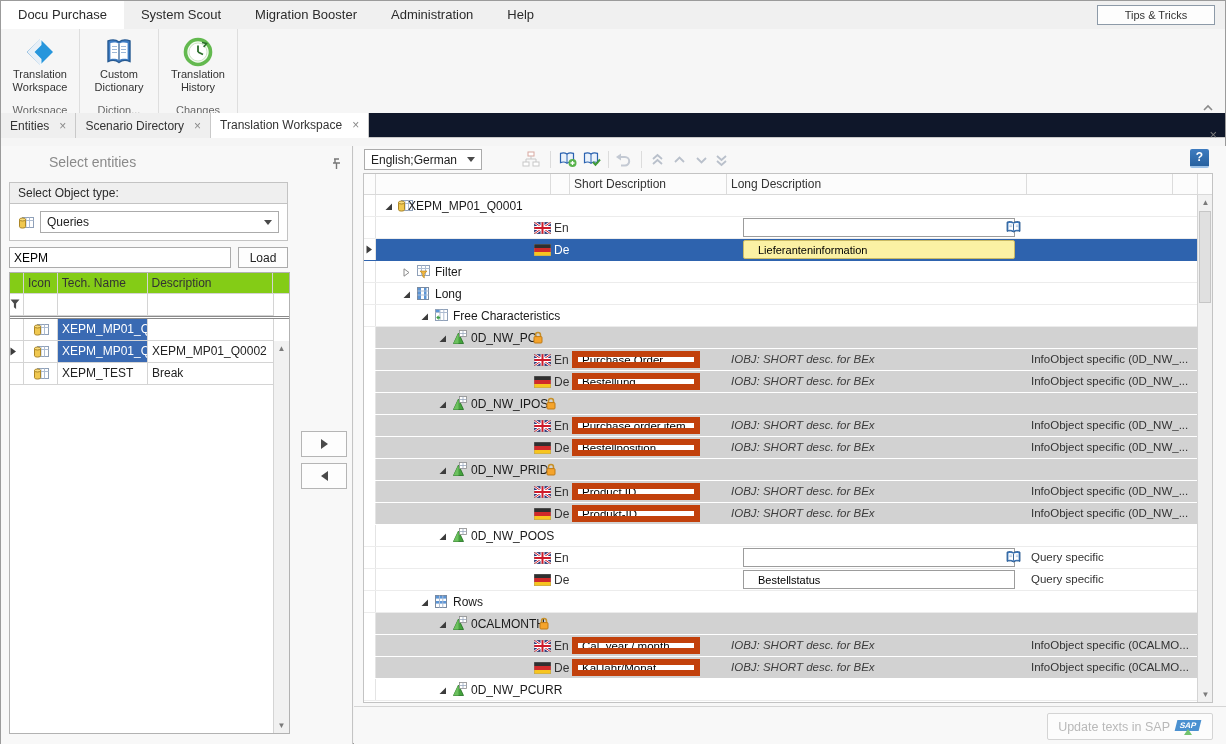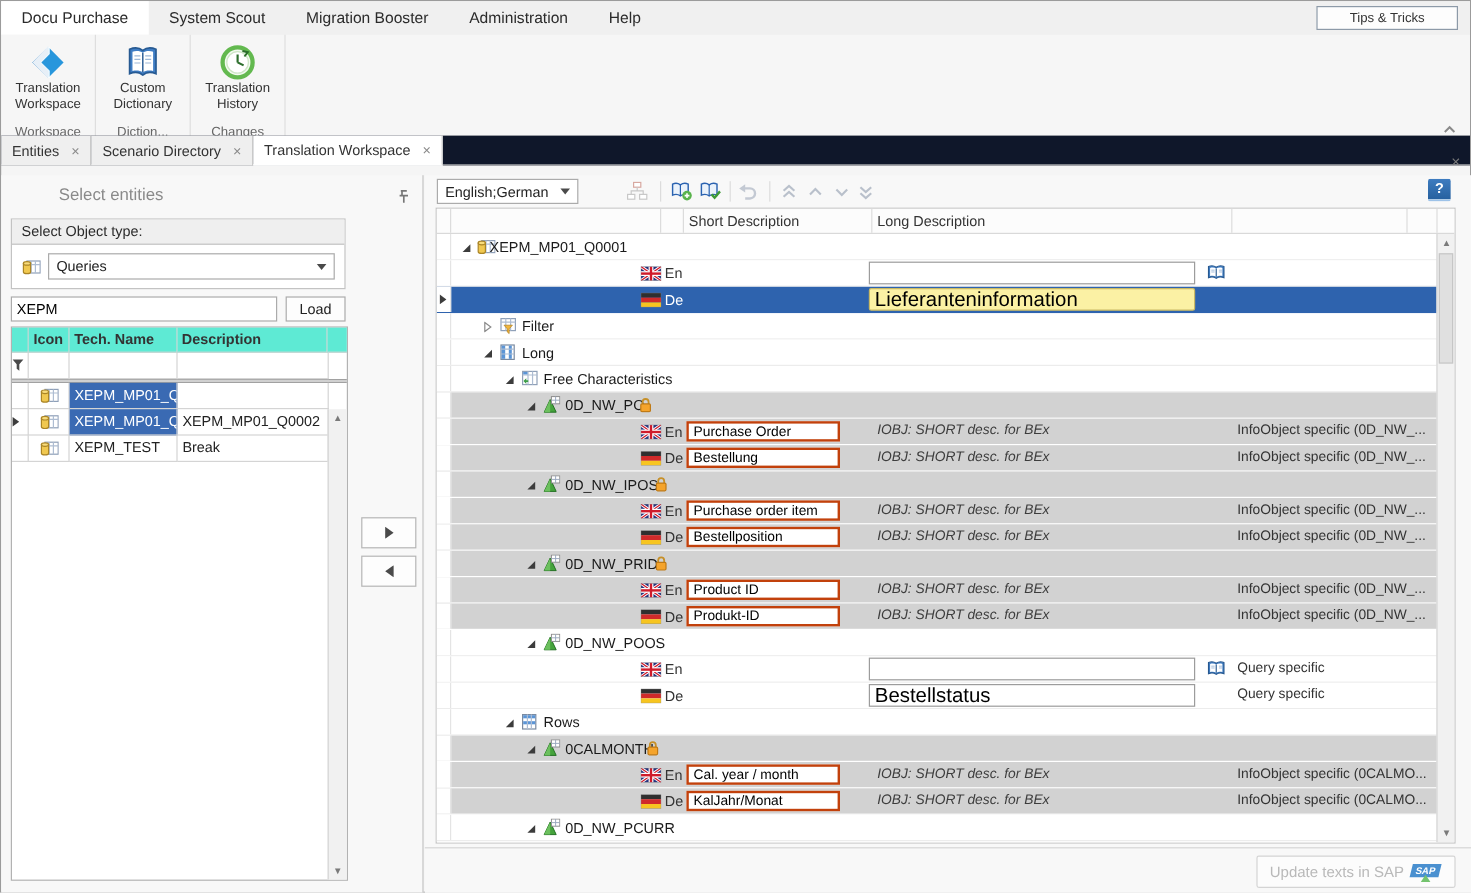--- a/index.html
+++ b/index.html
@@ -44,21 +44,21 @@
   .combo { flex:1; height:22px; border:1px solid #ababab; background:#fff; display:flex; align-items:center; padding:0 6px; }
   .combo .cval { flex:1; }
   .caret { width:0; height:0; border-left:4px solid transparent; border-right:4px solid transparent; border-top:5px solid #4a4a4a; }
   #searchrow { position:absolute; left:8px; top:101px; width:279px; height:21px; }
   #search-input { position:absolute; left:0; top:0; width:222px; height:21px; border:1px solid #ababab; padding:0 4px; font:inherit; background:#fff; }
   #load-btn { position:absolute; right:0; top:0; width:50px; height:21px; border:1px solid #ababab; background:#fdfdfd; font:inherit; color:#222; }
 
   #lefttable { position:absolute; left:8px; top:126px; width:281px; bottom:10px; border:1px solid #b2b2b2; background:#fff; }
   .lt-row { display:flex; }
   .lt-cell { border-right:1px solid #d4d4d4; border-bottom:1px solid #d4d4d4; height:22px; line-height:21px; padding:0 4px; overflow:hidden; white-space:nowrap; }
-  .lt-head .lt-cell { background:#5eead4; height:21px; line-height:20px; color:#333;font-weight:bold; }
+  .lt-head .lt-cell { background:#84cc16; height:21px; line-height:20px; color:#333; }
   .lt-c0 { width:14px; padding:0; text-align:center; }
   .lt-c1 { width:34px; }
   .lt-c2 { width:90px; }
   .lt-c3 { width:126px; }
   .lt-c4 { width:16px; border-right:none; }
   .lt-dline { border-bottom:3px double #8a8a8a; }
   .lt-cell.sel { background:#3a6ab3; color:#fff; }
   .lt-icon { display:flex; align-items:center; justify-content:center; }
   #lt-scroll { position:absolute; right:0; top:68px; bottom:0; width:16px; background:#f1f1f1; border-left:1px solid #d4d4d4; }
   .sb-btn { position:absolute; left:1px; width:13px; height:13px; color:#7a7a7a; font-size:8px; text-align:center; line-height:13px; }
@@ -81,22 +81,22 @@
   .trow.gray .gutter, .trow.sel .gutter { background:#fff; }
   .gutter { position:absolute; left:0; top:0; width:12px; height:100%; border-right:1px solid #e4e4e4; background:#fff; }
   .trow.sel { background:#2e63ae; border-bottom:1px solid #2e63ae; }
   .trow.sel .tlang { color:#fff; }
   .texp { position:absolute; top:7px; }
   .ticon { position:absolute; top:3px; }
   .tlabel { position:absolute; top:4px; font-size:12px; color:#1a1a1a; white-space:nowrap; }
   .tlock { position:absolute; top:4px; }
   .tflag { position:absolute; left:170px; top:5px; }
   .tlang { position:absolute; left:190px; top:4px; color:#333; }
-  .tin-short { position:absolute; left:208px; top:2px; width:128px; height:17px; border:2px solid #c2410c; background:#fff; font:inherit; font-size:11.5px; padding:0 4px; }
-  .tin-long { position:absolute; left:360px; top:1px; width:272px; height:19px; border:1px solid #9c9c9c; background:#fff; font:inherit; font-size:17px; padding:0 4px; }
+  .tin-short { position:absolute; left:208px; top:2px; width:128px; height:17px; border:6px solid #c2410c; background:#fff; font:inherit; font-size:11.5px; padding:0 4px; }
+  .tin-long { position:absolute; left:379px; top:1px; width:272px; height:19px; border:1px solid #9c9c9c; background:#fff; font:inherit; font-size:11px; padding:0 14px; }
   .tin-long.yellow { background:#fbf1a4; border:1px solid #c9b964; border-radius:2px; }
   .titalic { position:absolute; left:367px; top:4px; font-style:italic; font-size:11.5px; color:#3d3d3d; white-space:nowrap; }
   .torigin { position:absolute; left:667px; top:4px; font-size:11.5px; color:#333; white-space:nowrap; }
   .tbook { position:absolute; left:641px; top:2px; }
   #rt-scroll { position:absolute; right:0; top:21px; bottom:0; width:15px; background:#f1f1f1; border-left:1px solid #d4d4d4; }
   #rt-thumb { position:absolute; left:1px; top:16px; width:12px; height:92px; background:#e0e0e0; border:1px solid #c6c6c6; }
 
   #statusbar { position:absolute; left:0; top:560px; width:100%; height:38px; background:#f8f8f8; border-top:1px solid #d5d5d5; }
   #update-btn { position:absolute; right:14px; top:6px; height:27px; border:1px solid #d4d4d4; border-radius:2px; background:#fcfcfc; display:flex; align-items:center; gap:6px; padding:0 10px; color:#b9b9b9; font-size:12.5px; }
   .sapico { position:relative; width:26px; height:14px; }

